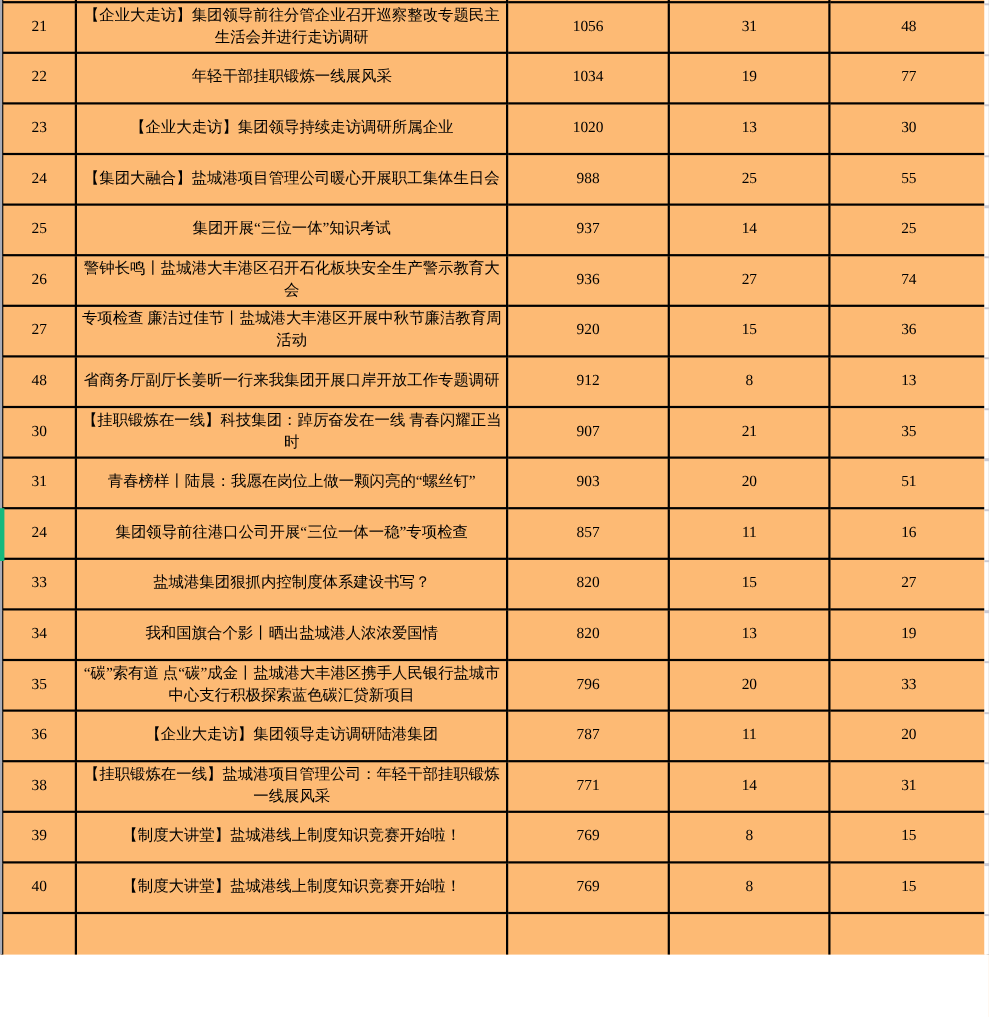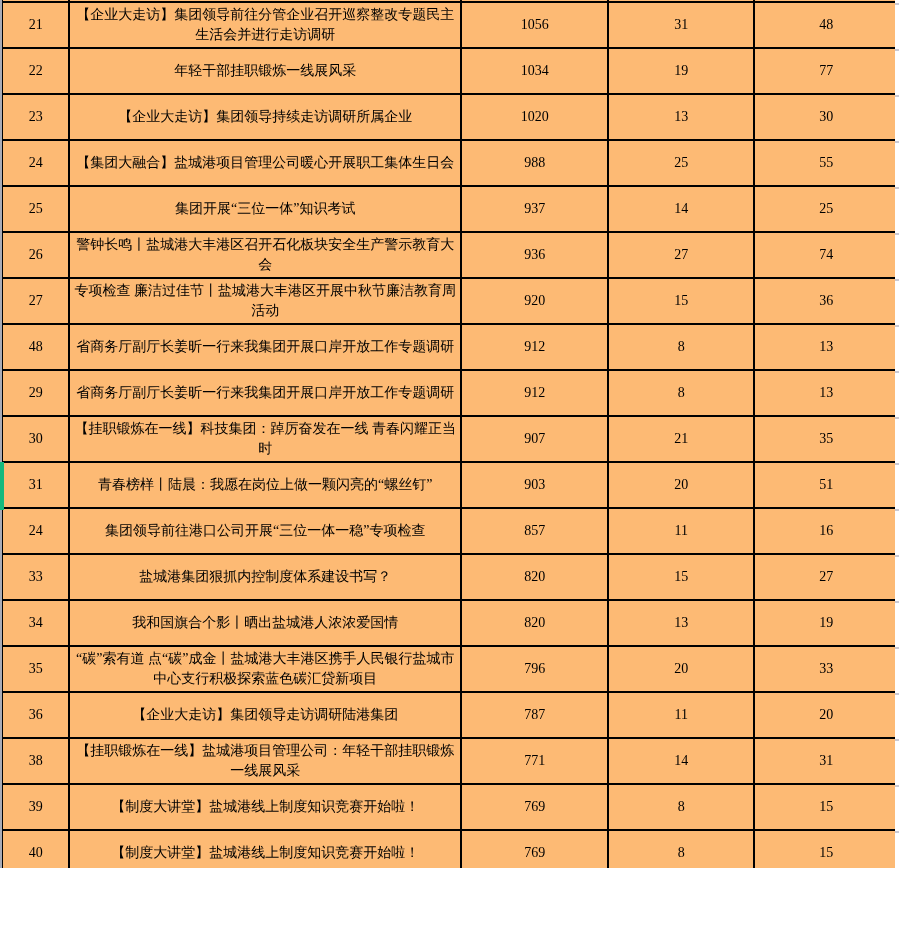--- a/index.html
+++ b/index.html
@@ -111,27 +111,20 @@
       <td class="c-v3">36</td>
     </tr>
     <tr>
       <td class="c-num">48</td>
       <td class="c-title">省商务厅副厅长姜昕一行来我集团开展口岸开放工作专题调研</td>
       <td class="c-v">912</td>
       <td class="c-v">8</td>
       <td class="c-v3">13</td>
     </tr>
     <tr>
-      <td class="c-num">29</td>
-      <td class="c-title">省商务厅副厅长姜昕一行来我集团开展口岸开放工作专题调研</td>
-      <td class="c-v">912</td>
-      <td class="c-v">8</td>
-      <td class="c-v3">13</td>
-    </tr>
-    <tr>
       <td class="c-num">30</td>
       <td class="c-title">【挂职锻炼在一线】科技集团：踔厉奋发在一线 青春闪耀正当时</td>
       <td class="c-v">907</td>
       <td class="c-v">21</td>
       <td class="c-v3">35</td>
     </tr>
     <tr>
       <td class="c-num">31</td>
       <td class="c-title">青春榜样丨陆晨：我愿在岗位上做一颗闪亮的“螺丝钉”</td>
       <td class="c-v">903</td>

